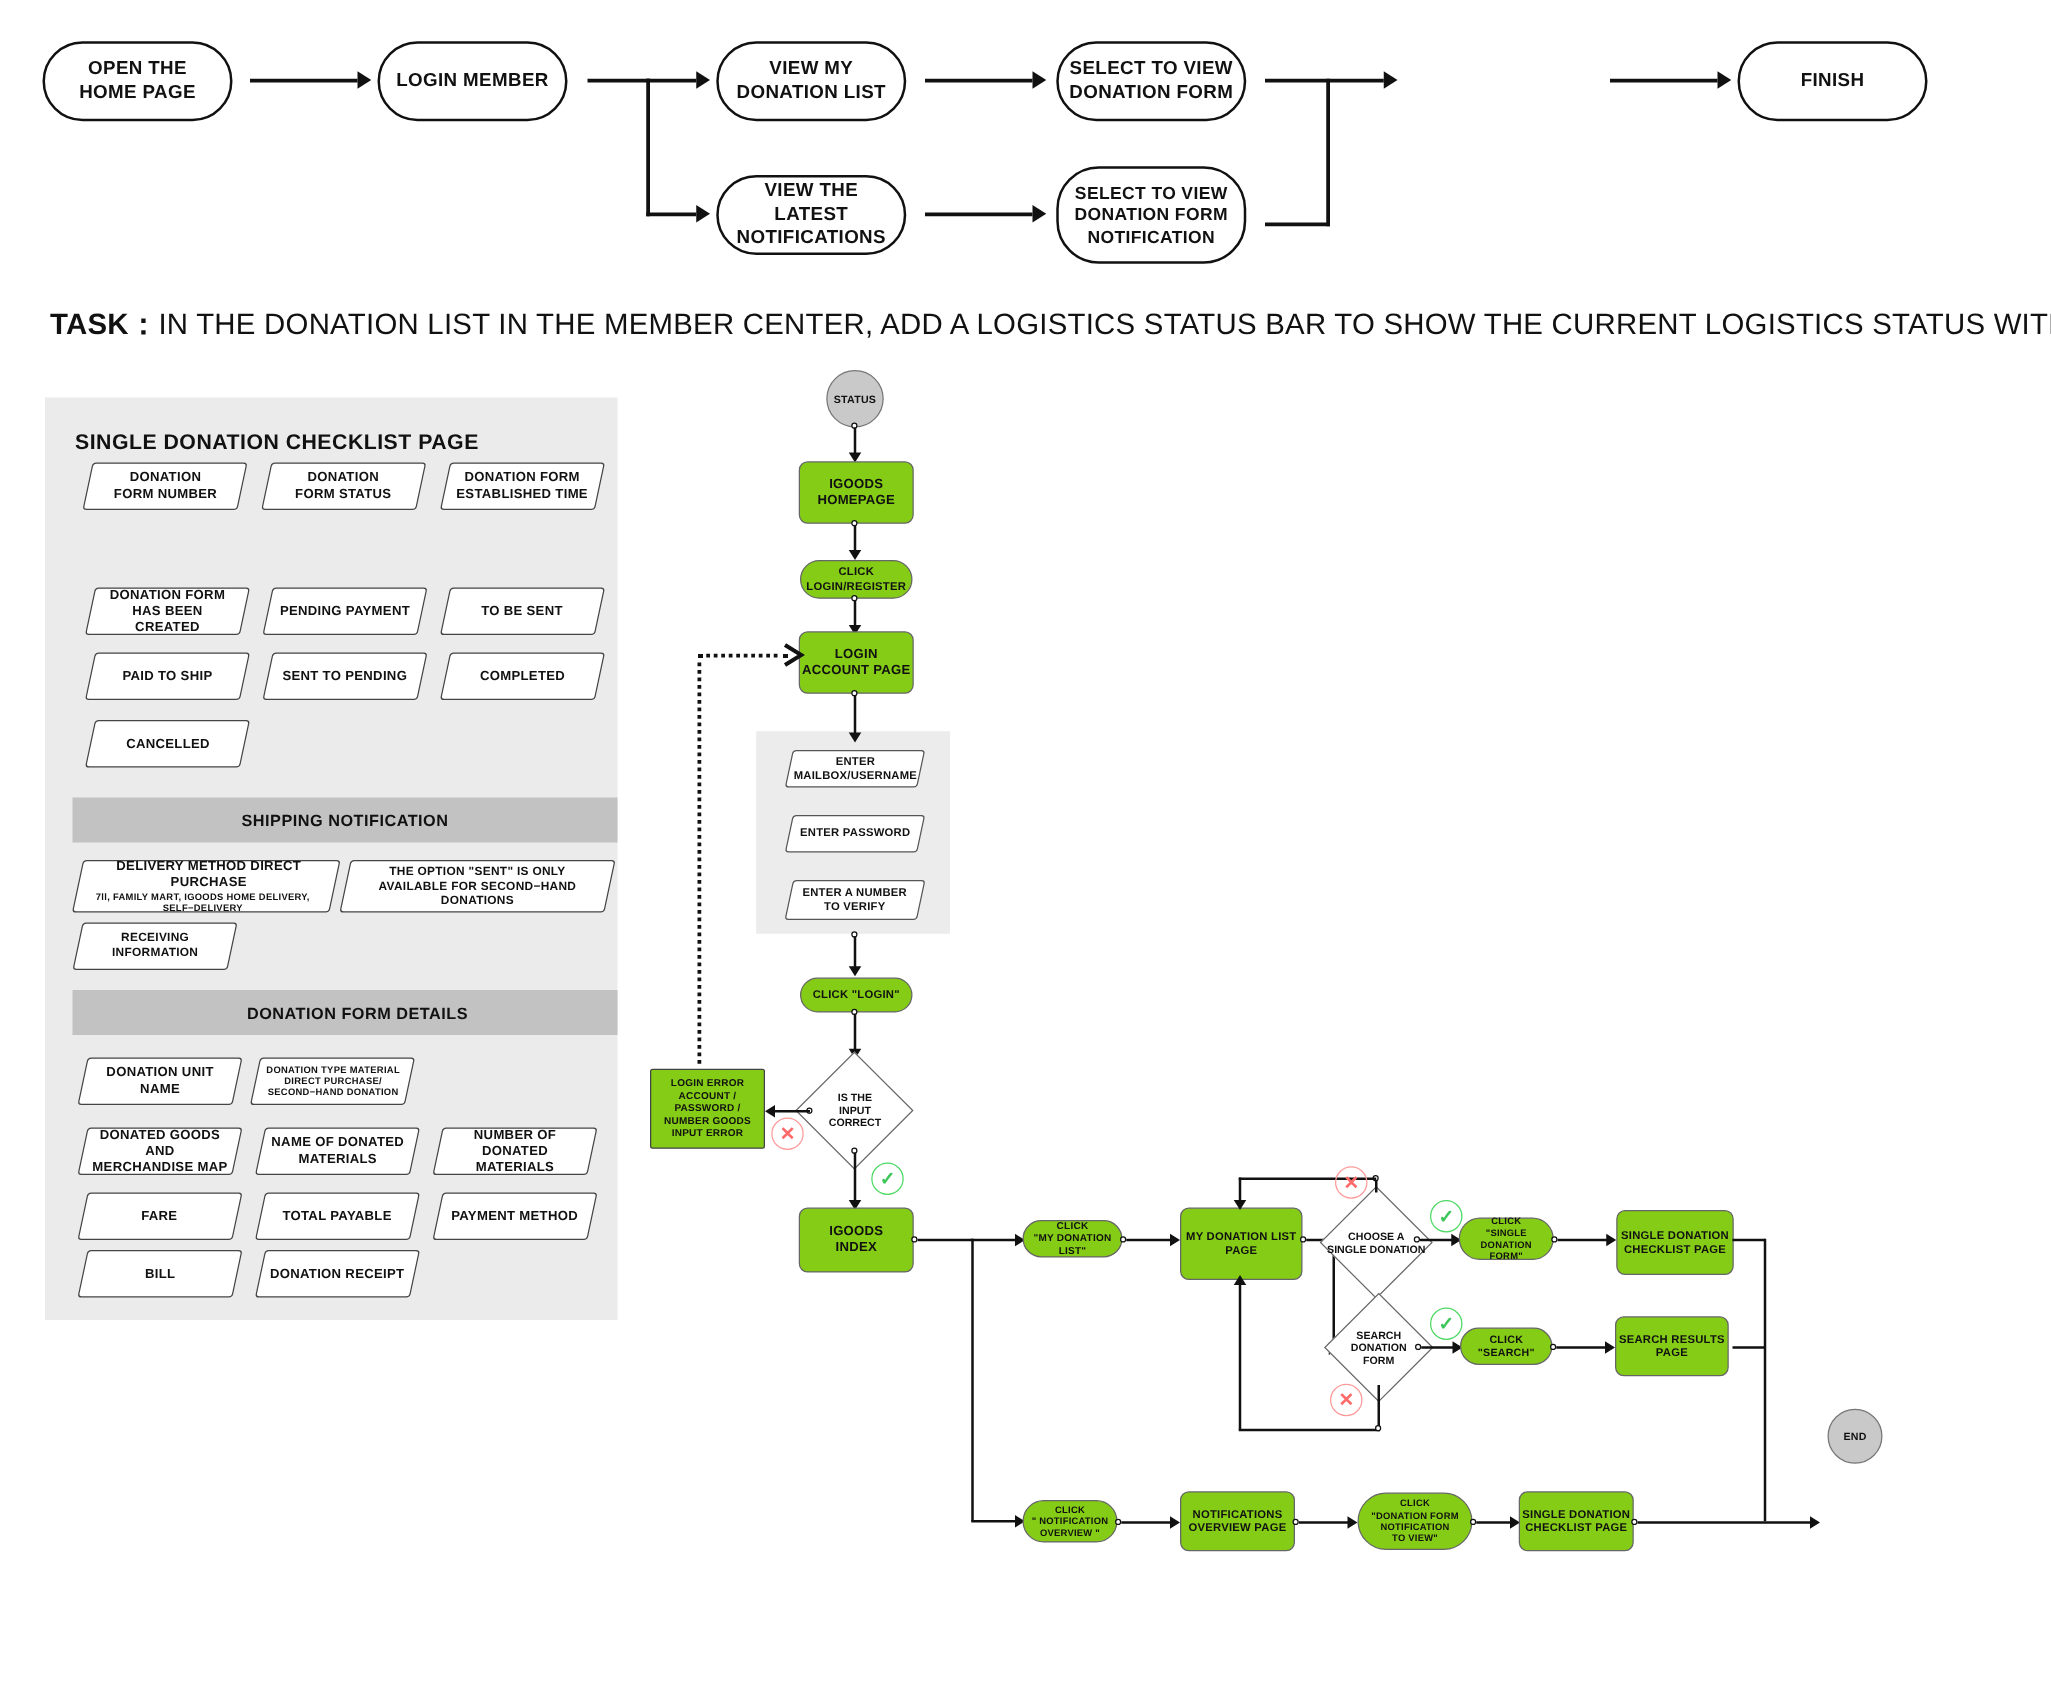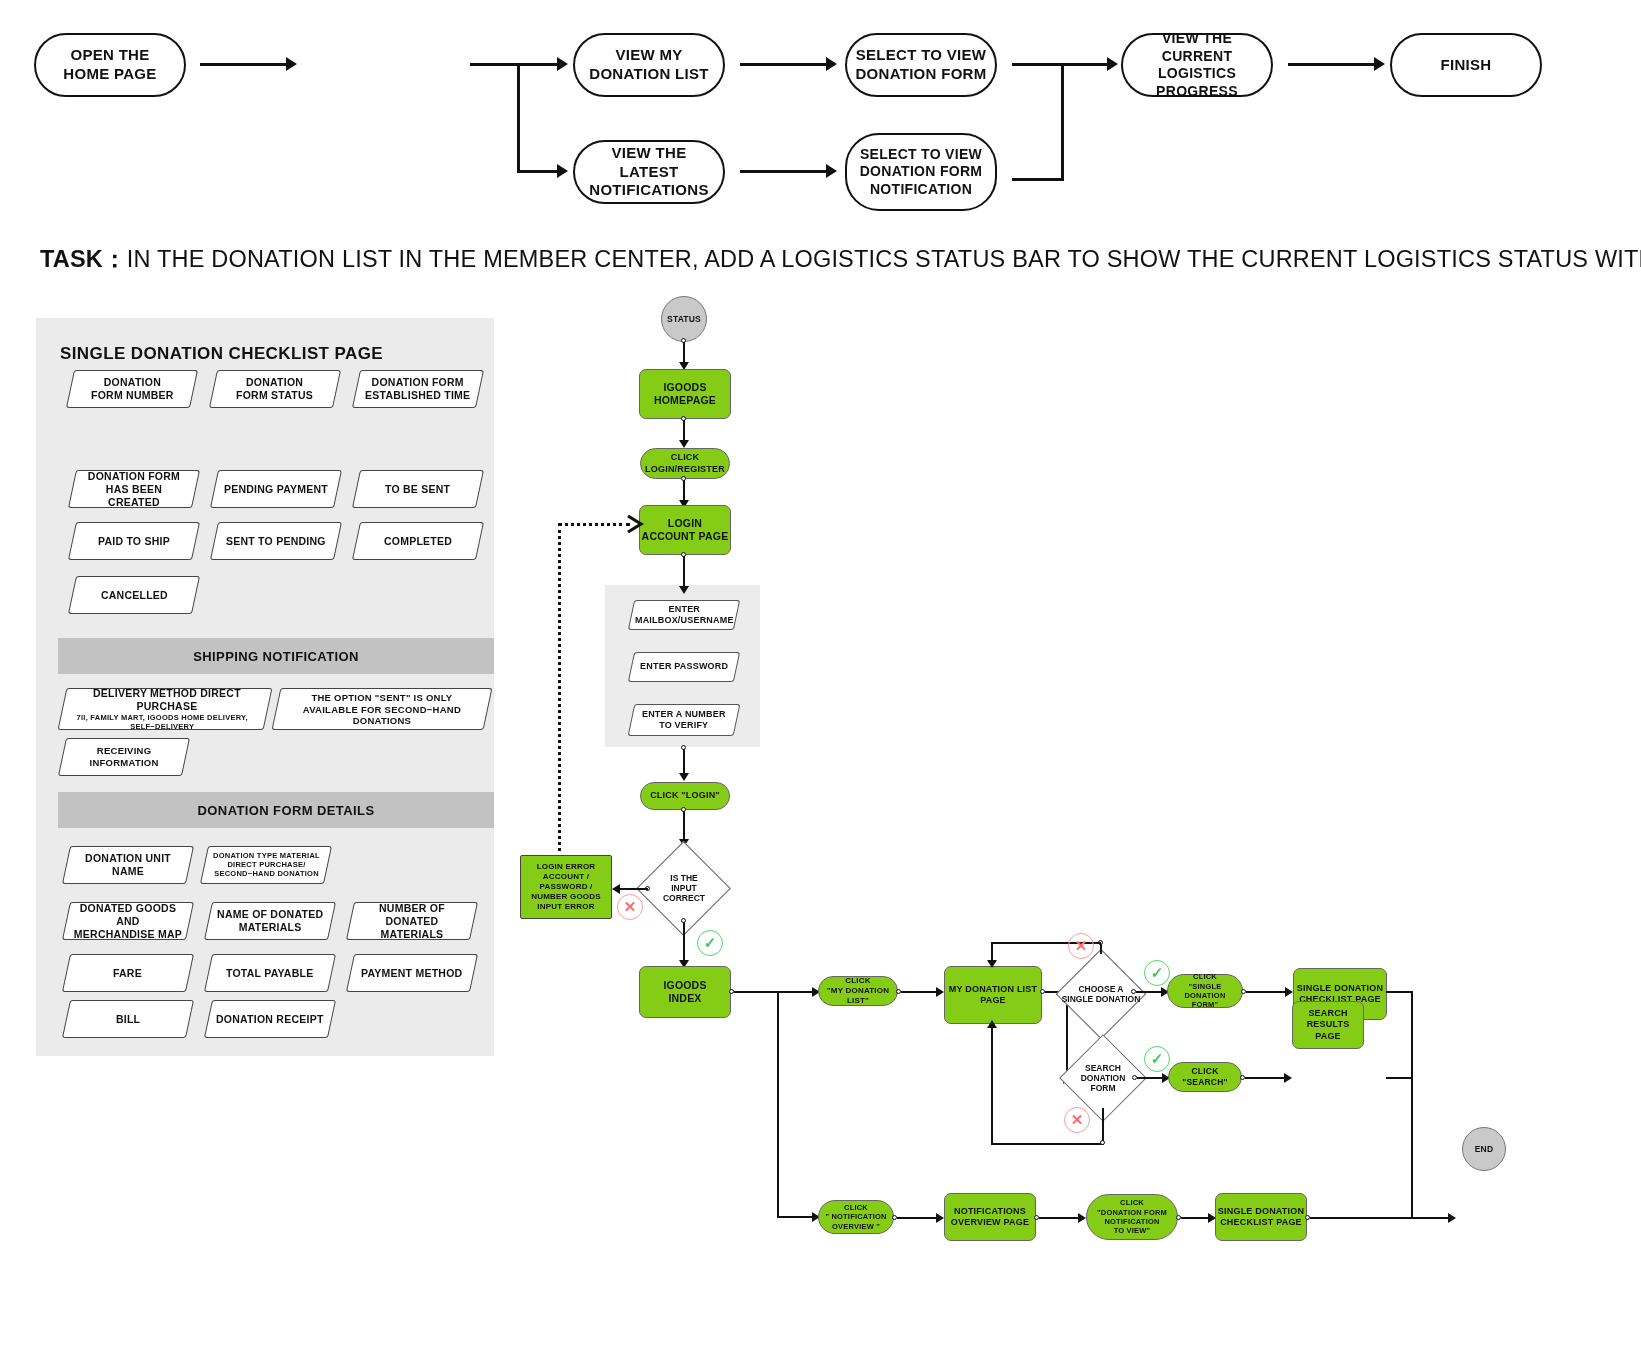--- a/index.html
+++ b/index.html
@@ -114,20 +114,23 @@
 <div class="abs" style="left:0;top:0;width:1641px;height:225px;">
 
   <div class="tf-node" style="left:34px;top:33px;width:152px;height:64px;">
     <span style="white-space:pre-line;">OPEN THE
 HOME PAGE</span>
   </div>
 
   <div class="tf-line" style="left:200px;top:63px;width:86px;height:3px;"></div>
   <div class="tf-arrow" style="left:286px;top:57px;"></div>
 
+  <div class="tf-node" style="left:302px;top:33px;width:152px;height:64px;">
+    <span style="white-space:pre-line;">LOGIN MEMBER</span>
+  </div>
 
   <div class="tf-line" style="left:470px;top:63px;width:50px;height:3px;"></div>
   <div class="tf-line" style="left:517px;top:63px;width:3px;height:110px;"></div>
   <div class="tf-line" style="left:517px;top:63px;width:40px;height:3px;"></div>
   <div class="tf-arrow" style="left:557px;top:57px;"></div>
   <div class="tf-line" style="left:517px;top:170px;width:40px;height:3px;"></div>
   <div class="tf-arrow" style="left:557px;top:164px;"></div>
 
   <div class="tf-node" style="left:573px;top:33px;width:152px;height:64px;">
     <span style="white-space:pre-line;">VIEW MY
@@ -151,24 +154,20 @@
     <span style="white-space:pre-line;">SELECT TO VIEW
 DONATION FORM
 NOTIFICATION</span>
   </div>
 
   <div class="tf-line" style="left:1012px;top:63px;width:95px;height:3px;"></div>
   <div class="tf-line" style="left:1012px;top:178px;width:52px;height:3px;"></div>
   <div class="tf-line" style="left:1061px;top:63px;width:3px;height:118px;"></div>
   <div class="tf-arrow" style="left:1107px;top:57px;"></div>
 
-  <div class="tf-node" style="left:1121px;top:33px;width:152px;height:64px;font-size:14px;">
-    <span style="white-space:pre-line;">VIEW THE CURRENT
-LOGISTICS PROGRESS</span>
-  </div>
 
   <div class="tf-line" style="left:1288px;top:63px;width:86px;height:3px;"></div>
   <div class="tf-arrow" style="left:1374px;top:57px;"></div>
 
   <div class="tf-node" style="left:1390px;top:33px;width:152px;height:64px;">
     <span style="white-space:pre-line;">FINISH</span>
   </div>
 </div>
 
 <div class="task">
@@ -452,21 +451,21 @@
   <div class="arw r" style="left:1162px;top:1073px;"></div>
 
   <div class="n term" style="left:1168px;top:1062px;width:74px;height:30px;font-size:8.5px;">
     <span style="white-space:pre-line;">CLICK
 "SEARCH"</span>
   </div>
   <div class="dot" style="left:1240px;top:1075px;"></div>
   <div class="ln" style="left:1245px;top:1077px;width:42px;height:1.6px;"></div>
   <div class="arw r" style="left:1284px;top:1073px;"></div>
 
-  <div class="n proc" style="left:1292px;top:1001px;width:72px;height:48px;font-size:9px;">
+  <div class="n proc" style="left:1292px;top:1053px;width:91px;height:48px;font-size:9px;">
     <span style="white-space:pre-line;">SEARCH RESULTS
 PAGE</span>
   </div>
 
   <div class="ln" style="left:1102px;top:1108px;width:1.6px;height:36px;"></div>
   <div class="ln" style="left:991px;top:1143px;width:113px;height:1.6px;"></div>
   <div class="ln" style="left:991px;top:1028px;width:1.6px;height:116px;"></div>
   <div class="arw u" style="left:987px;top:1020px;"></div>
   <div class="dot" style="left:1100px;top:1140px;"></div>
 

